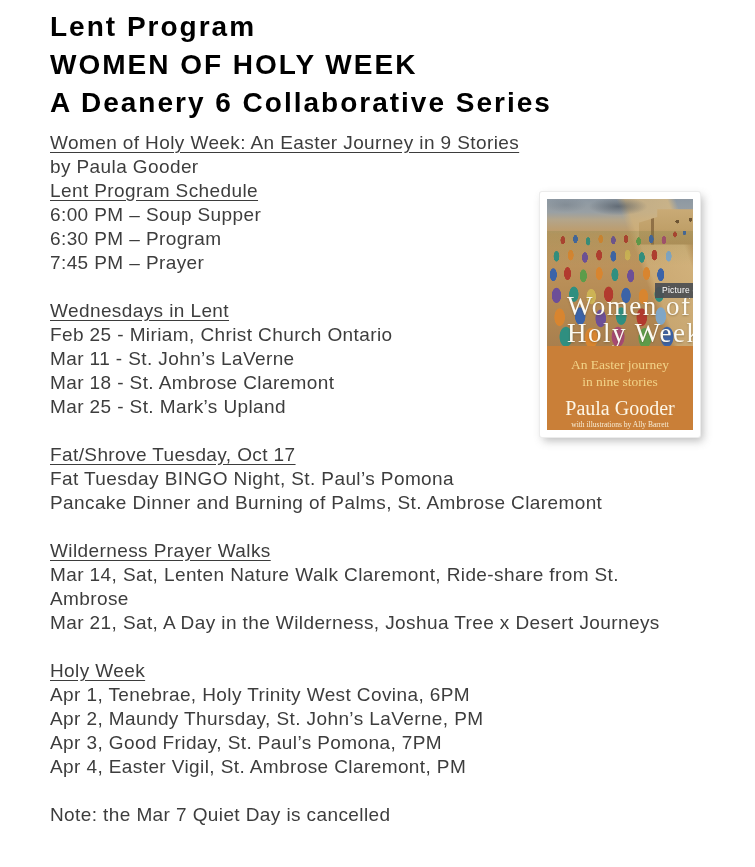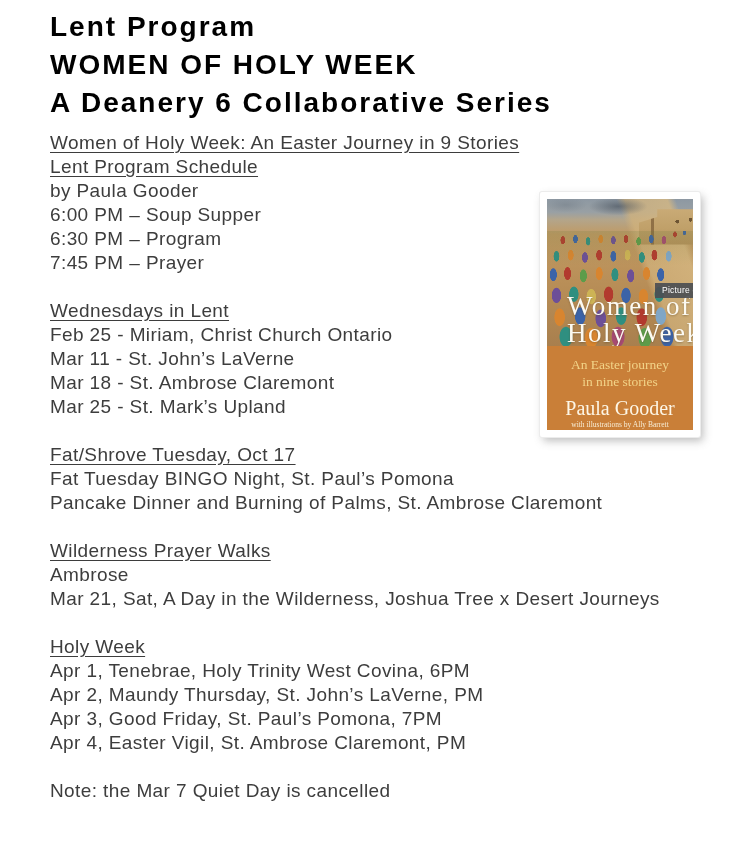--- a/index.html
+++ b/index.html
@@ -110,40 +110,41 @@
 
   <div class="doc-title">
     <div class="t-line">Lent Program</div>
     <div class="t-line">WOMEN OF HOLY WEEK</div>
     <div class="t-line">A Deanery 6 Collaborative Series</div>
   </div>
 
   <div class="body-text">
       <div class="section">
         <div class="line u">Women of Holy Week: An Easter Journey in 9 Stories</div>
+        <div class="line">by Paula Gooder</div>
         <div class="line u">Lent Program Schedule</div>
-        <div class="line">by Paula Gooder</div>
         <div class="line">6:00 PM – Soup Supper</div>
         <div class="line">6:30 PM – Program</div>
         <div class="line">7:45 PM – Prayer</div>
       </div>
       <div class="section">
         <div class="line u">Wednesdays in Lent</div>
         <div class="line">Feb 25 - Miriam, Christ Church Ontario</div>
         <div class="line">Mar 11 - St. John’s LaVerne</div>
         <div class="line">Mar 18 - St. Ambrose Claremont</div>
         <div class="line">Mar 25 - St. Mark’s Upland</div>
       </div>
       <div class="section">
         <div class="line u">Fat/Shrove Tuesday, Oct 17</div>
         <div class="line">Fat Tuesday BINGO Night, St. Paul’s Pomona</div>
         <div class="line">Pancake Dinner and Burning of Palms, St. Ambrose Claremont</div>
       </div>
       <div class="section">
         <div class="line u">Wilderness Prayer Walks</div>
+        <div class="line">Mar 14, Sat, Lenten Nature Walk Claremont, Ride-share from St.</div>
         <div class="line">Ambrose</div>
         <div class="line">Mar 21, Sat, A Day in the Wilderness, Joshua Tree x Desert Journeys</div>
       </div>
       <div class="section">
         <div class="line u">Holy Week</div>
         <div class="line">Apr 1, Tenebrae, Holy Trinity West Covina, 6PM</div>
         <div class="line">Apr 2, Maundy Thursday, St. John’s LaVerne, PM</div>
         <div class="line">Apr 3, Good Friday, St. Paul’s Pomona, 7PM</div>
         <div class="line">Apr 4, Easter Vigil, St. Ambrose Claremont, PM</div>
       </div>

